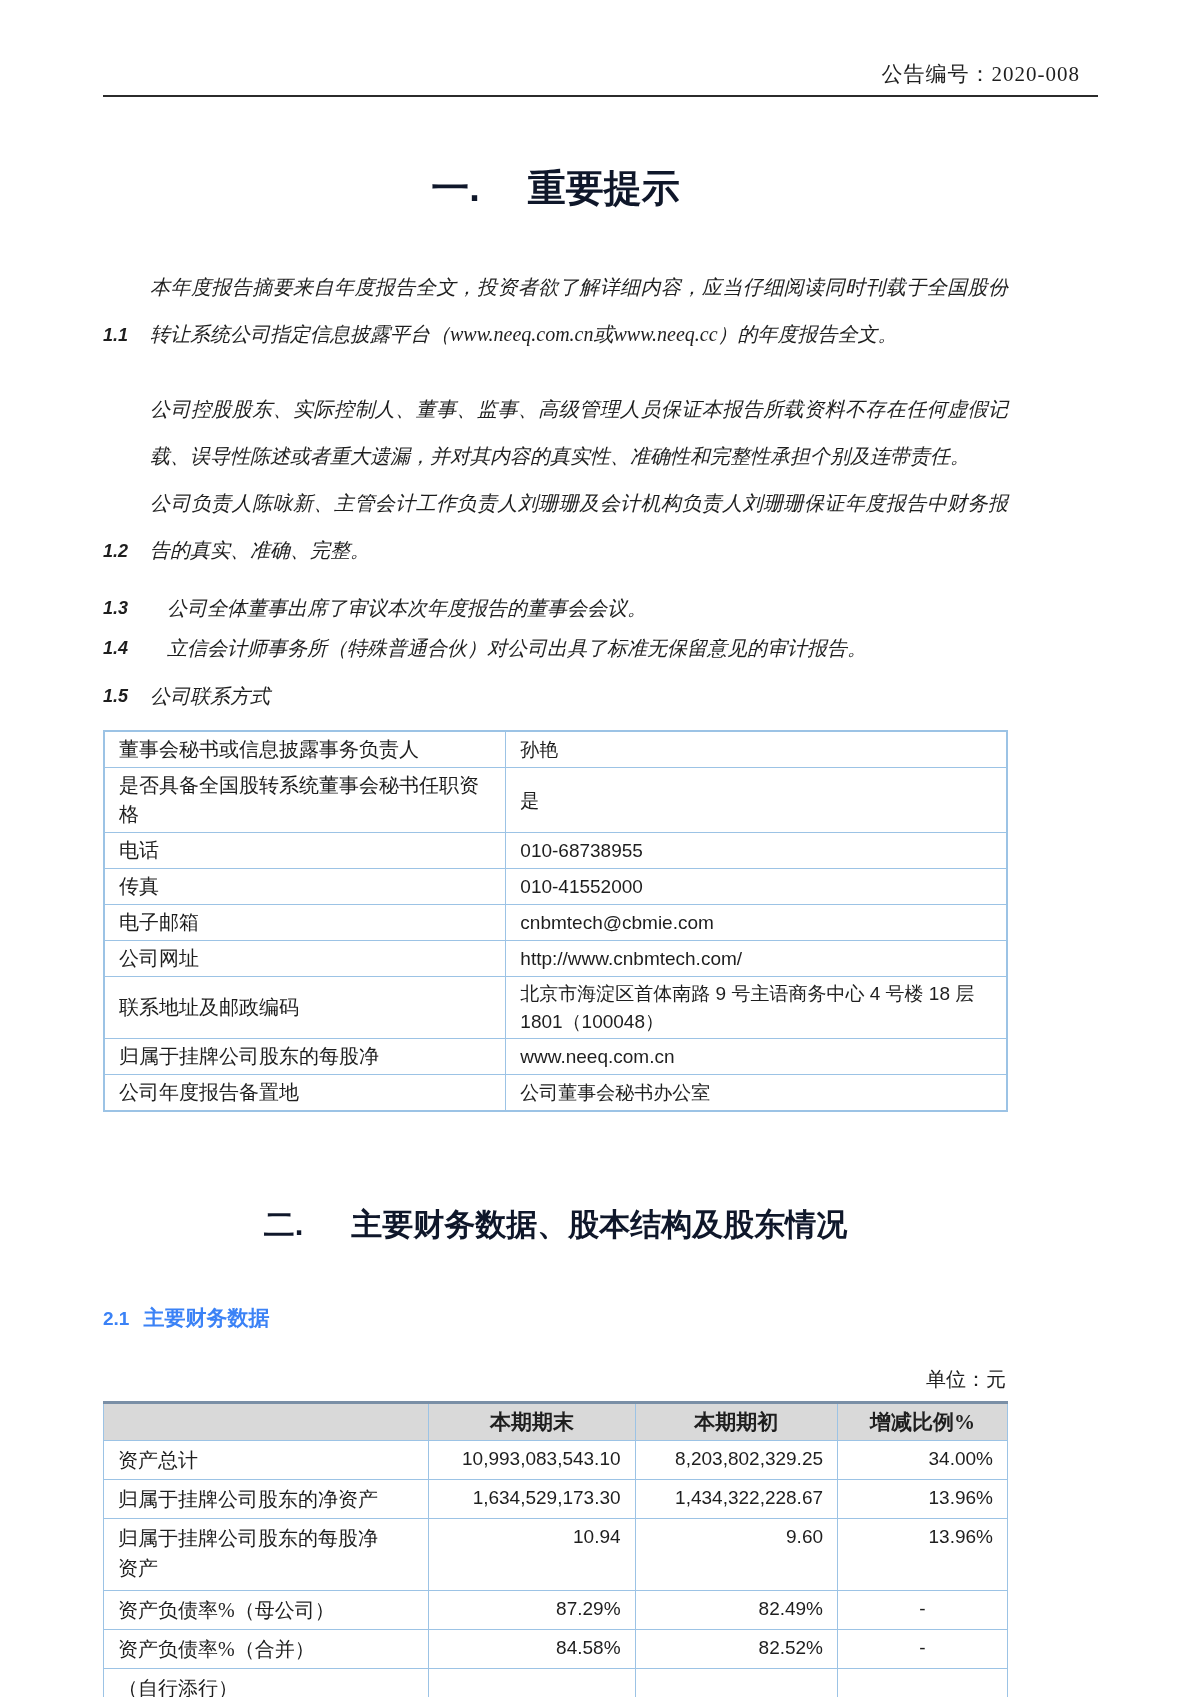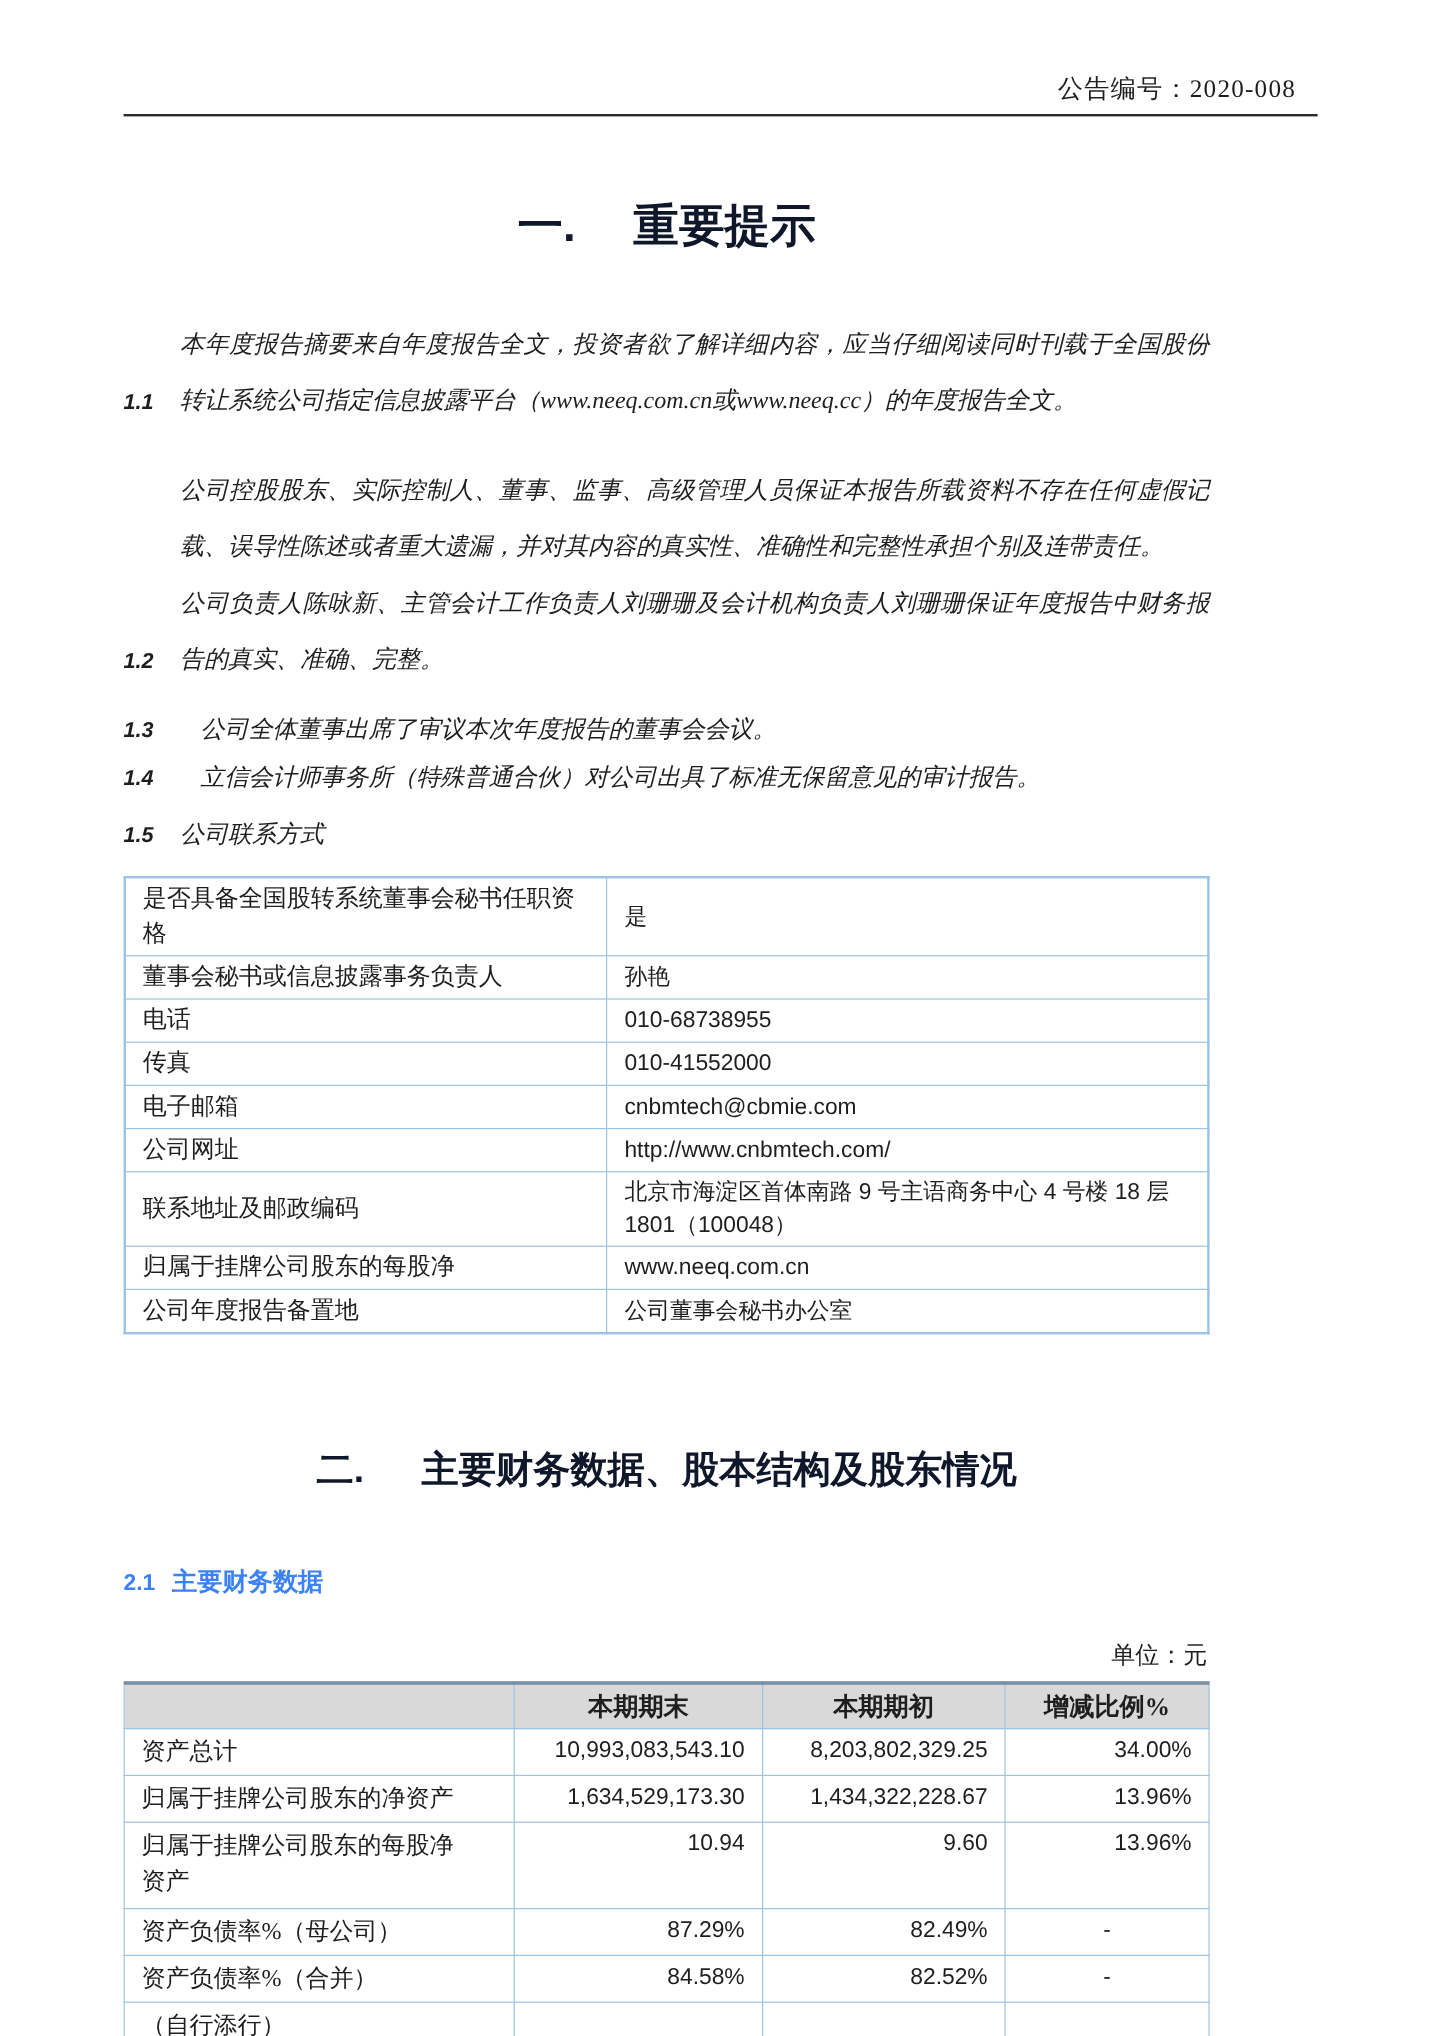--- a/index.html
+++ b/index.html
@@ -151,26 +151,26 @@
   </div>
 
   <div class="item item-15">
     <span class="num">1.5</span>
     <div class="text">公司联系方式</div>
   </div>
 
   <table class="contact-table">
     <tbody>
       <tr>
+        <td class="label">董事会秘书或信息披露事务负责人</td>
+        <td class="value">孙艳</td>
+      </tr>
+      <tr>
         <td class="label">是否具备全国股转系统董事会秘书任职资格</td>
         <td class="value">是</td>
-      </tr>
-      <tr>
-        <td class="label">董事会秘书或信息披露事务负责人</td>
-        <td class="value">孙艳</td>
       </tr>
       <tr>
         <td class="label">电话</td>
         <td class="value">010-68738955</td>
       </tr>
       <tr>
         <td class="label">传真</td>
         <td class="value">010-41552000</td>
       </tr>
       <tr>

